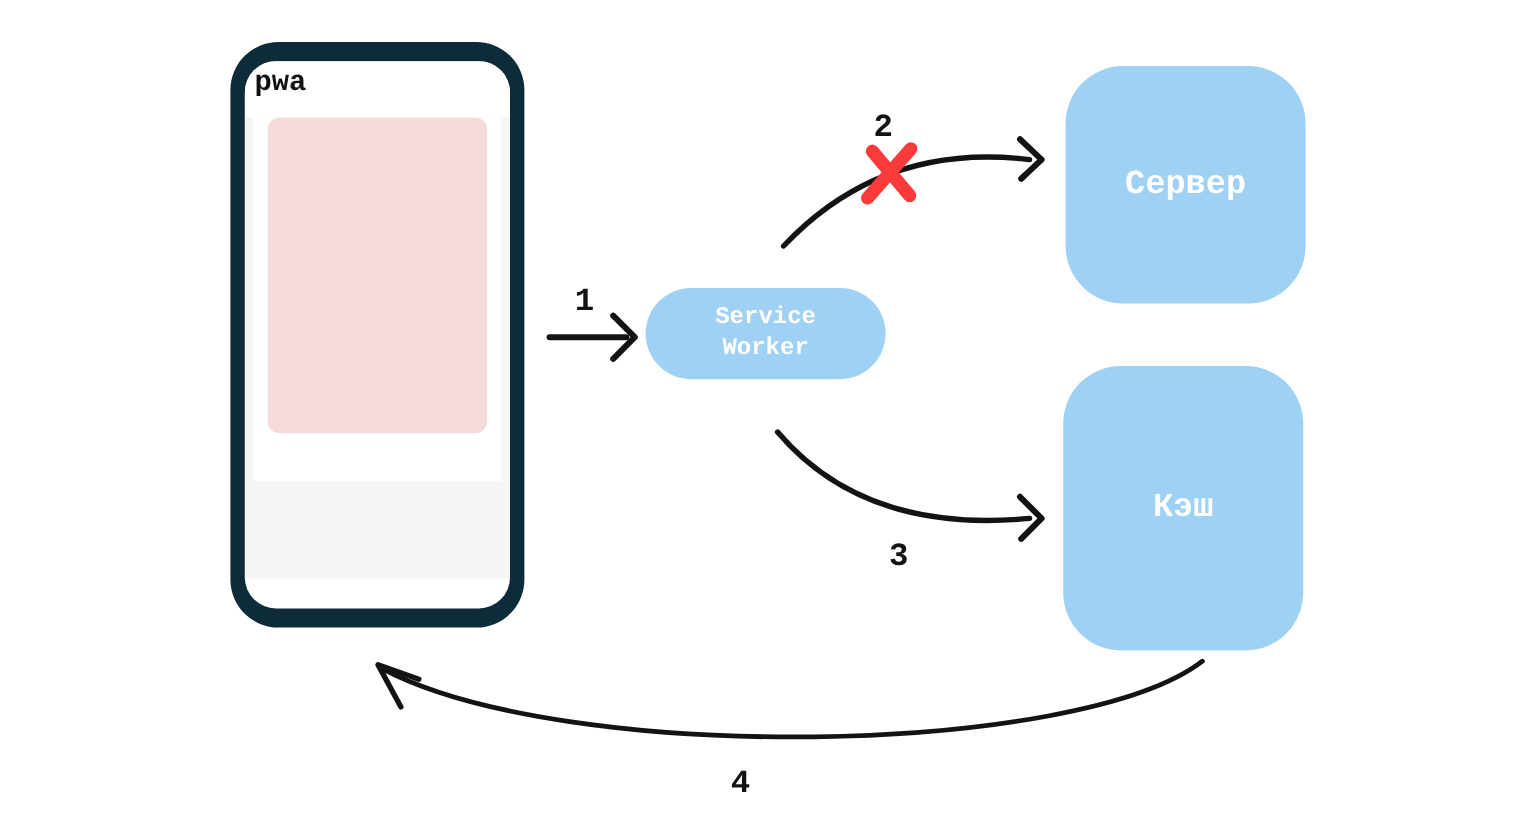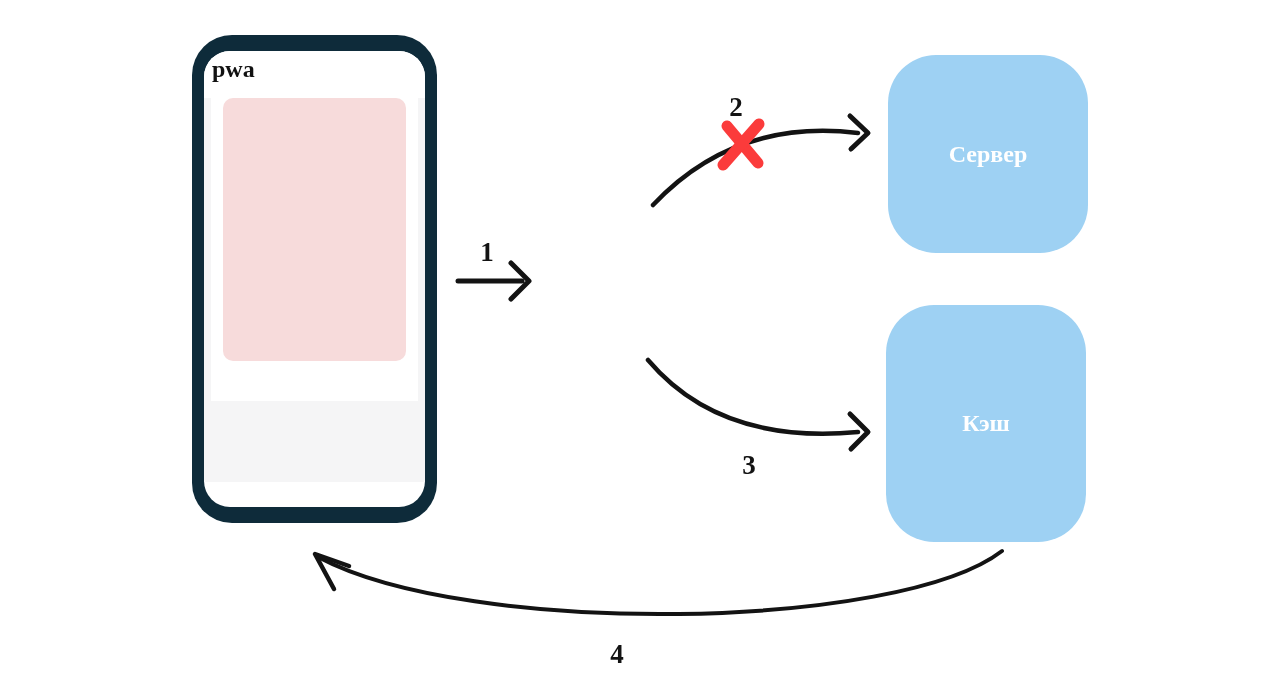--- a/index.html
+++ b/index.html
@@ -11,21 +11,21 @@
     --content-gray:#F5F5F6;
     --image-pink:#F7DBDB;
     --arrow-black:#131313;
     --error-red:#FB3B3B;
     --label-text:#131313;
   }
   html,body{margin:0;padding:0;background:#fff;}
   .canvas{
     position:relative;width:1276px;height:698px;
     background:var(--canvas-bg);
-    font-family:Liberation Serif, serif;
+    font-family:Liberation Mono, monospace;
     overflow:hidden;
   }
   .arrows-layer{position:absolute;left:0;top:0;width:1276px;height:698px;}
 
   
   .phone{position:absolute;left:192px;top:35px;width:245px;height:488px;
     background:var(--phone-frame);border-radius:40px;}
   .screen{position:absolute;left:12px;right:12px;top:16px;bottom:16px;
     background:var(--screen-bg);border-radius:26px;overflow:hidden;}
   .appbar{height:37px;display:flex;align-items:center;
@@ -33,21 +33,21 @@
   .content{height:384px;background:var(--content-gray);}
   .card{margin:9px 7px 0 7px;height:303px;background:#fff;}
   .pink{margin:10px 12px 0 12px;height:263px;background:var(--image-pink);border-radius:10px;}
 
   
   .node{position:absolute;display:flex;align-items:center;justify-content:center;
     background:var(--node-blue);color:var(--node-text);font-weight:700;text-align:center;}
   .pill{left:538px;top:240px;width:200px;height:76px;border-radius:38px;
     font-size:20px;line-height:1.3;}
   .pill span{display:block;width:130px;}
-  .box{width:200px;border-radius:48px;font-size:24px;}
+  .box{width:200px;border-radius:48px;font-size:28px;}
   .server{left:888px;top:55px;height:198px;}
   .cache{left:886px;top:305px;height:237px;}
 
   
   .steplabel{position:absolute;font-weight:700;font-size:27px;color:var(--label-text);
     transform:translate(-50%,-50%);}
   .lbl1{left:487px;top:252px;}
   .lbl2{left:736px;top:107px;}
   .lbl3{left:749px;top:465px;}
   .lbl4{left:617px;top:654px;}
@@ -86,20 +86,23 @@
         <span>pwa</span>
       </div>
       <div class="content">
         <div class="card">
           <div class="pink"></div>
         </div>
       </div>
     </div>
   </div>
 
+  <div class="node pill">
+    <span>Service Worker</span>
+  </div>
   <div class="node box server">
     <span>Сервер</span>
   </div>
   <div class="node box cache">
     <span>Кэш</span>
   </div>
 
   <div class="steplabel lbl1">1</div>
   <div class="steplabel lbl2">2</div>
   <div class="steplabel lbl3">3</div>

